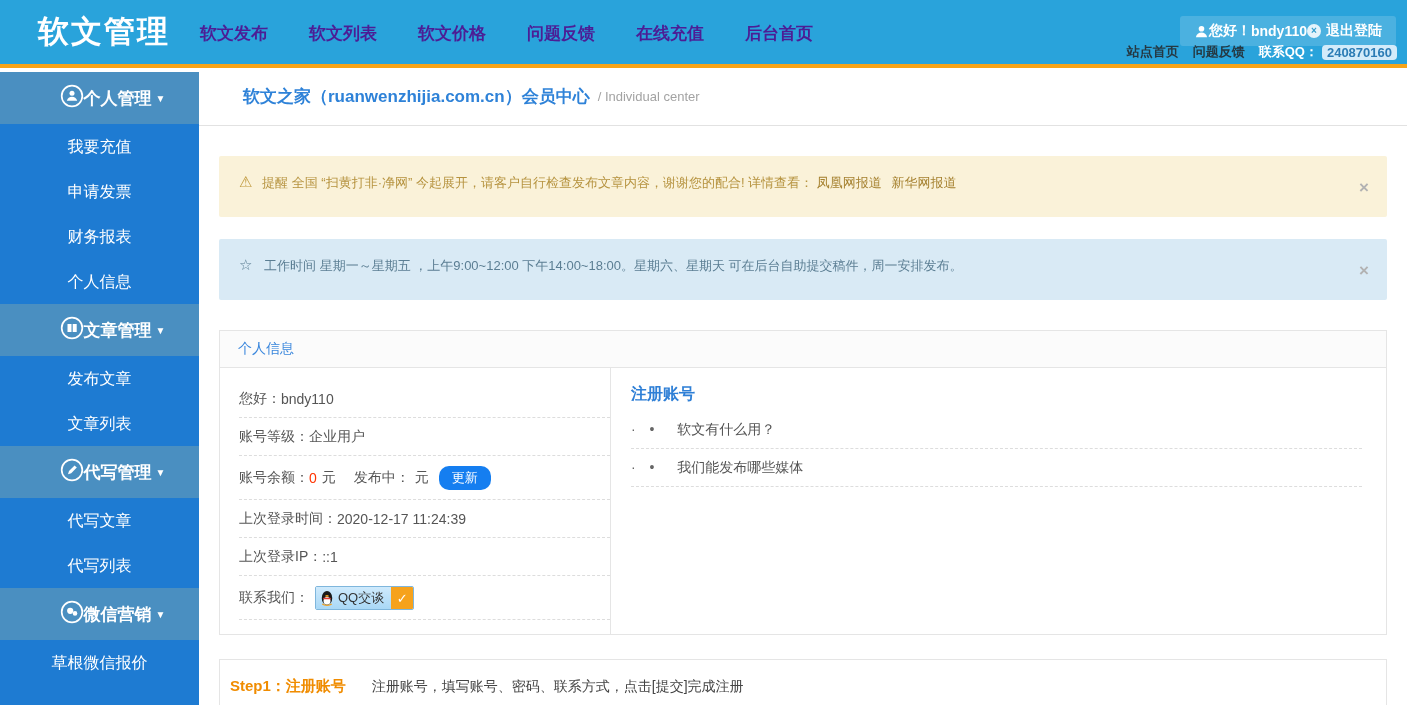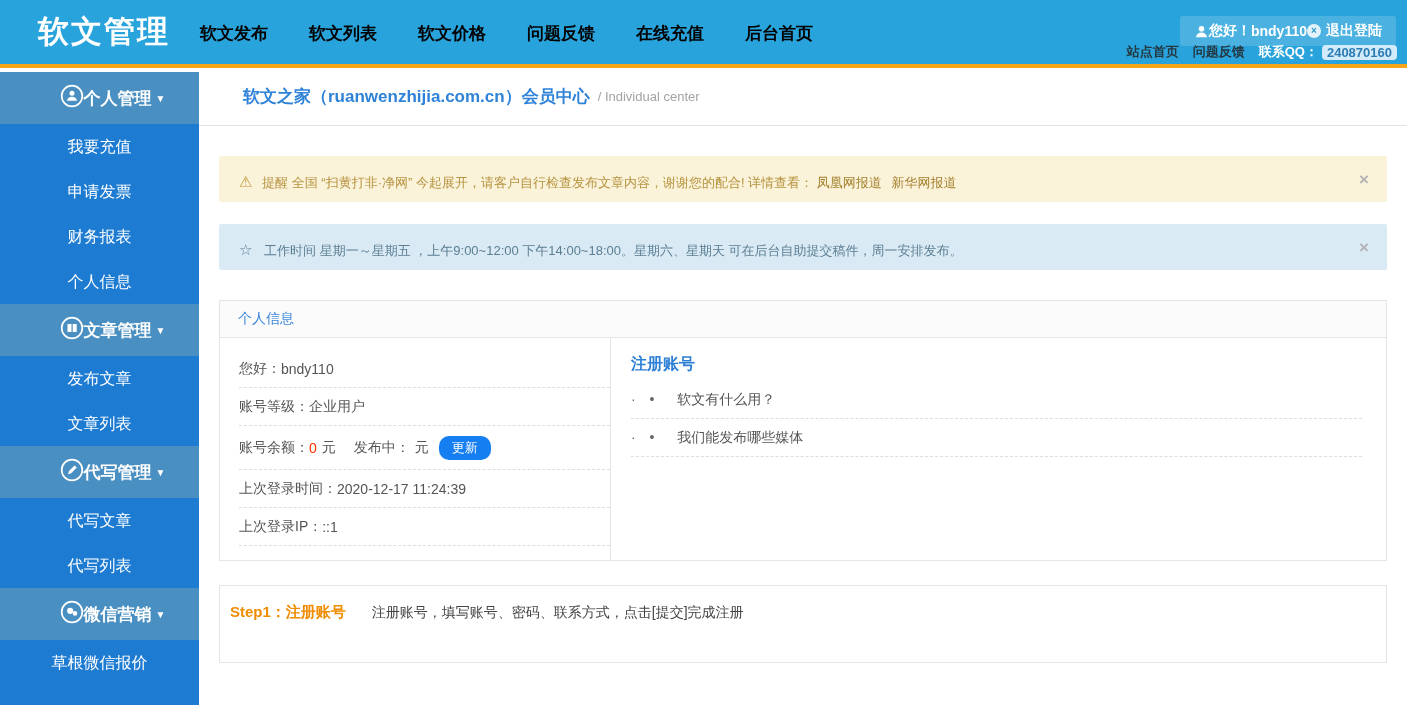--- a/index.html
+++ b/index.html
@@ -3,21 +3,21 @@
 <meta charset="utf-8">
 <style>
   * { box-sizing: border-box; margin: 0; padding: 0; }
   html,body { width:1407px; height:705px; overflow:hidden; background:#fff;
     font-family:"Liberation Sans","DejaVu Sans",sans-serif; }
 
   
   .topbar { position:relative; height:68px; background:#29a3db; border-bottom:4px solid #f7a418; }
   .logo { position:absolute; left:38px; top:11px; color:#fff; font-size:31px; font-weight:bold; letter-spacing:2px; cursor:pointer; }
   .topnav { position:absolute; left:200px; top:22px; display:flex; gap:41px; }
-  .topnav a { color:#000000; font-size:17px; font-weight:bold; text-decoration:none; cursor:pointer; }
+  .topnav a { color:#4c1d95; font-size:17px; font-weight:bold; text-decoration:none; cursor:pointer; }
   .userpill { position:absolute; right:11px; top:16px; height:30px; display:flex; align-items:center; 
     background:rgba(255,255,255,.16); border-radius:3px; padding:4px 14px; color:#fff; font-size:14px; font-weight:bold; }
   .userpill .uicon { width:15px; height:15px; display:inline-block; }
   .logout { display:flex; align-items:center; gap:5px; color:#fff; text-decoration:none; cursor:pointer; }
   .logout-circle { width:14px; height:14px; border-radius:50%; background:rgba(255,255,255,.85); color:#2f9ccc;
     font-size:10px; line-height:14px; text-align:center; font-weight:bold; }
   .top-links { position:absolute; right:10px; bottom:3px; display:flex; align-items:center; gap:14px; font-size:13px; }
   .top-links .dark { color:#253842; text-decoration:none; font-weight:bold; cursor:pointer; }
   .top-links .qqlabel { color:#fff; font-weight:bold; }
   .qq-chip { background:#d2ebfa; color:#2b7cb5; padding:0 5px; border-radius:4px; font-weight:bold; cursor:pointer; }
@@ -31,21 +31,21 @@
   .side-item { height:45px; line-height:45px; color:#fff; font-size:16px; text-align:center; cursor:pointer; }
 
   
   .main { margin-left:199px; height:633px; position:relative; }
   .breadcrumb { height:58px; border-bottom:1px solid #e2e2e2; display:flex; align-items:center; padding-left:44px; gap:8px; }
   .breadcrumb .bc-title { color:#2e82d8; font-size:17px; font-weight:bold; }
   .breadcrumb .bc-sub { color:#a3a3a3; font-size:13px; }
 
   .content { padding:0 20px; }
 
-  .alert { position:relative; padding:17px 44px 10px 20px; font-size:13px; border-radius:2px; }
+  .alert { position:relative; padding:17px 44px 25px 20px; font-size:13px; border-radius:2px; }
   .alert-warning { margin-top:30px; background:#faf2d9; color:#b6933f; }
   .alert-warning .wicon { color:#c09a3e; font-size:15px; margin-right:6px; }
   .alert-warning a { color:#a5812f; text-decoration:none; margin-right:6px; cursor:pointer; }
   .alert-info { margin-top:22px; background:#d9eaf5; color:#5b7e93; }
   .alert-info .sicon { font-size:15px; margin-right:8px; color:#5b7e93; }
   .alert-close { position:absolute; right:18px; top:50%; transform:translateY(-50%); color:#b2b2b2;
     font-size:17px; font-weight:bold; cursor:pointer; line-height:1; }
 
   .panel { margin-top:30px; border:1px solid #e5e5e5; background:#fff; }
   .panel-head { background:#fbfbfb; border-bottom:1px solid #e5e5e5; padding:9px 18px; color:#3a87dd; font-size:14px; }
@@ -207,20 +207,38 @@
             <button class="btn-update">更新</button>
           </div>
           <div class="frow">
             <span>上次登录时间：</span>
             <span>2020-12-17 11:24:39</span>
           </div>
           <div class="frow">
             <span>上次登录IP：</span>
             <span>::1</span>
           </div>
+          <div class="frow">
+            <span>联系我们：</span>
+            <span class="qq-btn">
+              <span class="qq-left">
+                <span style="display:inline-flex">
+                  <svg viewBox="0 0 16 18" width="14" height="16">
+                      <ellipse cx="8" cy="9" rx="6" ry="8" fill="#1a1a1a"></ellipse>
+                      <ellipse cx="8" cy="12.2" rx="4" ry="4.4" fill="#fff"></ellipse>
+                      <ellipse cx="8" cy="6.6" rx="2" ry="1" fill="#f6a21c"></ellipse>
+                      <rect x="3.6" y="8.6" width="8.8" height="1.7" rx=".85" fill="#e23c35"></rect>
+                      <path d="M2.6 15.8c1.4 1.1 3 1.5 5.4 1.5s4-.4 5.4-1.5" stroke="#f6a21c" stroke-width="1.4" fill="none"></path>
+                    </svg>
+                </span>
+                <span>QQ交谈</span>
+              </span>
+              <span class="qq-right">✓</span>
+            </span>
+          </div>
         </div>
         <div class="col-news">
           <div class="news-title">注册账号</div>
           <div class="news-item">
             <span class="bullets">· •</span>
             <span>软文有什么用？</span>
           </div>
           <div class="news-item">
             <span class="bullets">· •</span>
             <span>我们能发布哪些媒体</span>

